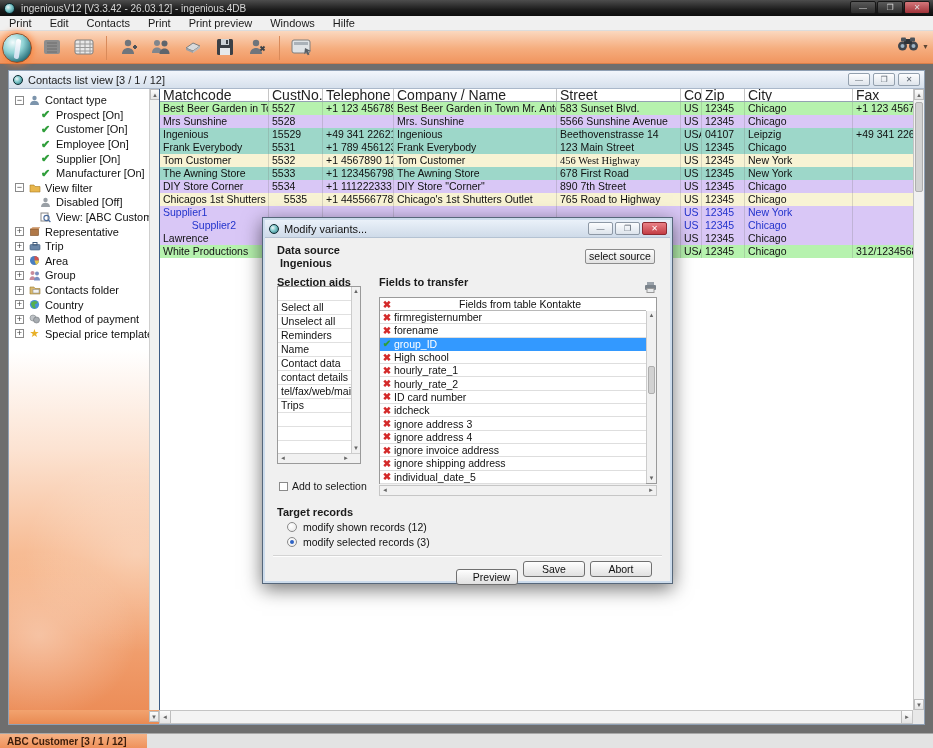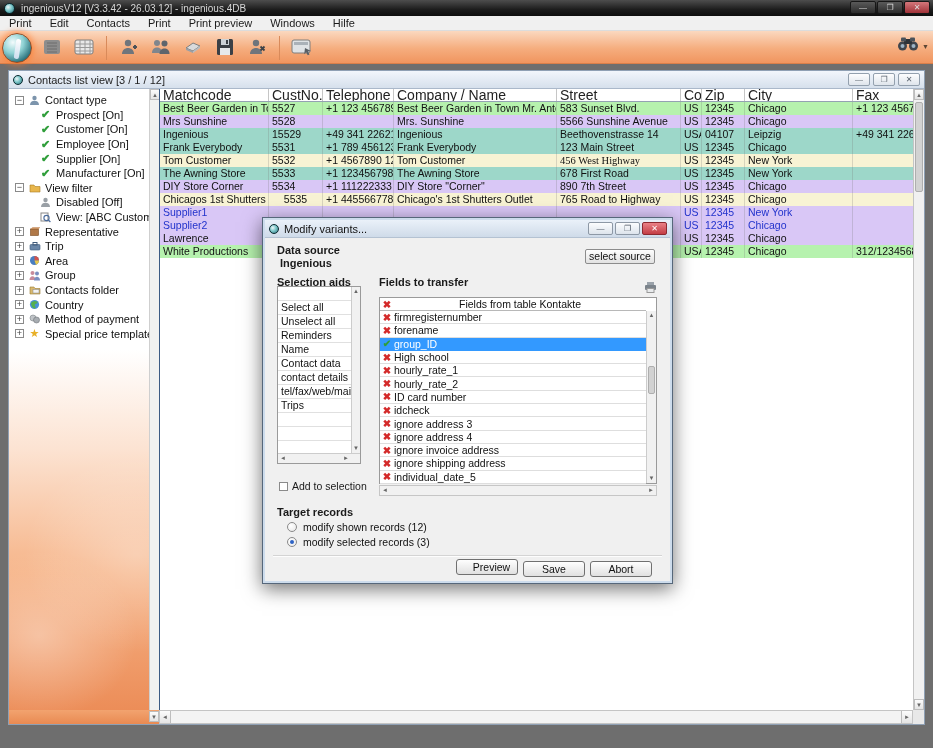--- a/index.html
+++ b/index.html
@@ -486,21 +486,21 @@
               <span class="td" style="width: 54px;"></span>
               <span class="td" style="width: 71px;"></span>
               <span class="td" style="width: 163px;"></span>
               <span class="td" style="width: 124px;"></span>
               <span class="td" style="width: 21px;">US</span>
               <span class="td" style="width: 43px;">12345</span>
               <span class="td" style="width: 108px;">New York</span>
               <span class="td" style="width: 63px;"></span>
             </div>
             <div class="trow bg-purple txt-blue">
-              <span class="td" style="width: 109px;">Supplier2</span>
+              <span class="td" style="width: 109px; text-align: center;">Supplier2</span>
               <span class="td" style="width: 54px;"></span>
               <span class="td" style="width: 71px;"></span>
               <span class="td" style="width: 163px;"></span>
               <span class="td" style="width: 124px;"></span>
               <span class="td" style="width: 21px;">US</span>
               <span class="td" style="width: 43px;">12345</span>
               <span class="td" style="width: 108px;">Chicago</span>
               <span class="td" style="width: 63px;"></span>
             </div>
             <div class="trow bg-purple">
@@ -674,18 +674,21 @@
     <div class="radio-row" style="left:24px;top:303px;">
       <span class="radio"></span>
       <span>modify shown records (12)</span>
     </div>
     <div class="radio-row" style="left:24px;top:318px;">
       <span class="radio on"></span>
       <span>modify selected records (3)</span>
     </div>
 
     <div class="dlg-sep" style="top:337px;"></div>
-    <div class="dlg-btn" style="left:193px;top:341px;padding-left:9px;">Preview</div>
+    <div class="dlg-btn" style="left:193px;top:351px;padding-left:9px;">Preview</div>
     <div class="dlg-btn" style="left:260px;top:343px;">Save</div>
     <div class="dlg-btn" style="left:327px;top:343px;">Abort</div>
   </div>
 
+  <div class="statusbar">
+    <div class="statustab">ABC Customer [3 / 1 / 12]</div>
+  </div>
 </div>
 
 </body></html>

